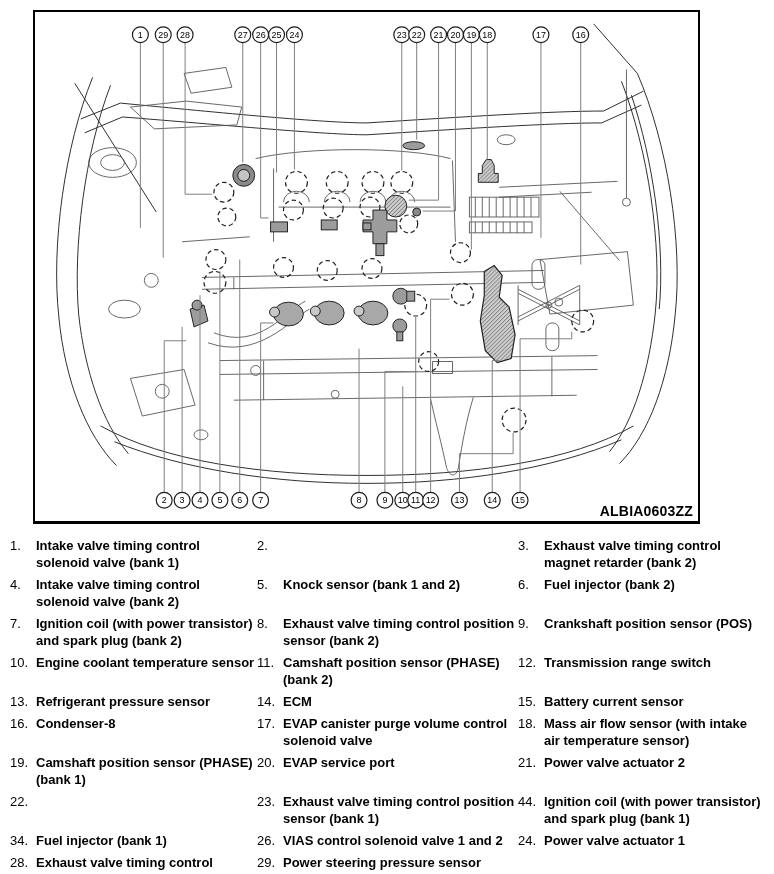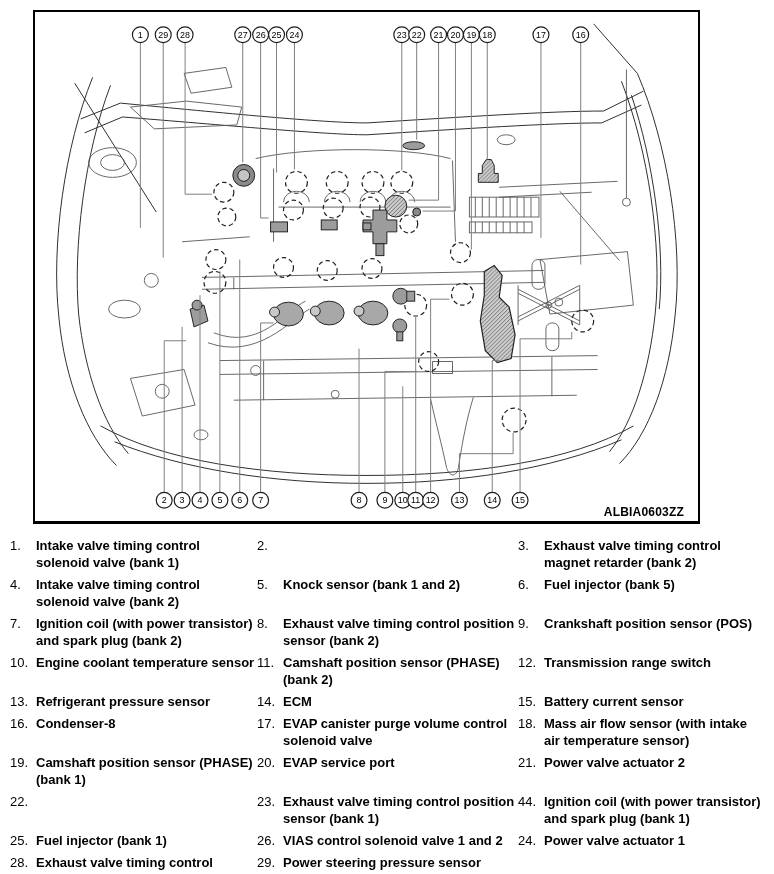--- a/index.html
+++ b/index.html
@@ -1,21 +1,21 @@
 <!DOCTYPE html>
 <html><head>
 <meta charset="utf-8">
 <style>
   html,body{margin:0;padding:0;background:#fff;}
   .page{position:relative;width:774px;height:874px;background:#fff;
         font-family:"Liberation Sans",sans-serif;color:#000;overflow:hidden;}
   .figure-frame{position:absolute;left:33px;top:10px;width:667px;height:514px;
         border:2px solid #000;border-bottom-width:3px;box-sizing:border-box;background:#fff;}
   .figure-frame svg{display:block;width:100%;height:100%;}
-  .figure-code{position:absolute;right:14px;bottom:2px;font-size:12px;font-weight:bold;
+  .figure-code{position:absolute;right:5px;bottom:2px;font-size:14px;font-weight:bold;
         letter-spacing:0.2px;font-family:"Liberation Sans",sans-serif;}
   .legend{position:absolute;left:10px;top:537px;width:758px;display:grid;
         grid-template-columns:247px 261px 1fr;row-gap:5px;
         font-size:13px;line-height:17px;}
   .legend-item{display:flex;align-items:flex-start;padding-right:2px;}
   .li-num{flex:0 0 26px;}
   .li-text{flex:1;font-weight:bold;}
   
   .art{stroke:#2e2e2e;fill:none;stroke-width:1;}
   .art2{stroke:#565656;fill:none;stroke-width:0.9;}
@@ -347,21 +347,21 @@
       <div class="legend-item">
         <span class="li-num">4.</span>
         <span class="li-text">Intake valve timing control solenoid valve (bank 2)</span>
       </div>
       <div class="legend-item">
         <span class="li-num">5.</span>
         <span class="li-text">Knock sensor (bank 1 and 2)</span>
       </div>
       <div class="legend-item">
         <span class="li-num">6.</span>
-        <span class="li-text">Fuel injector (bank 5)</span>
+        <span class="li-text">Fuel injector (bank 2)</span>
       </div>
       <div class="legend-item">
         <span class="li-num">7.</span>
         <span class="li-text">Ignition coil (with power transistor) and spark plug (bank 2)</span>
       </div>
       <div class="legend-item">
         <span class="li-num">8.</span>
         <span class="li-text">Exhaust valve timing control position sensor (bank 2)</span>
       </div>
       <div class="legend-item">
@@ -421,21 +421,21 @@
       </div>
       <div class="legend-item">
         <span class="li-num">23.</span>
         <span class="li-text">Exhaust valve timing control position sensor (bank 1)</span>
       </div>
       <div class="legend-item">
         <span class="li-num">44.</span>
         <span class="li-text">Ignition coil (with power transistor) and spark plug (bank 1)</span>
       </div>
       <div class="legend-item">
-        <span class="li-num">25.</span>
+        <span class="li-num">34.</span>
         <span class="li-text">Fuel injector (bank 1)</span>
       </div>
       <div class="legend-item">
         <span class="li-num">26.</span>
         <span class="li-text">VIAS control solenoid valve 1 and 2</span>
       </div>
       <div class="legend-item">
         <span class="li-num">24.</span>
         <span class="li-text">Power valve actuator 1</span>
       </div>

